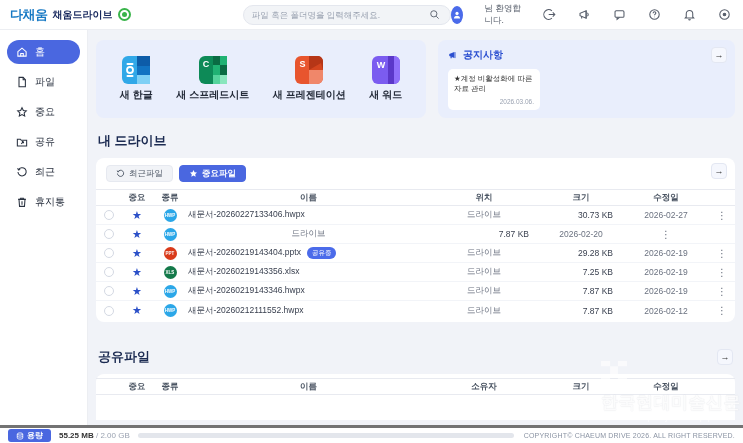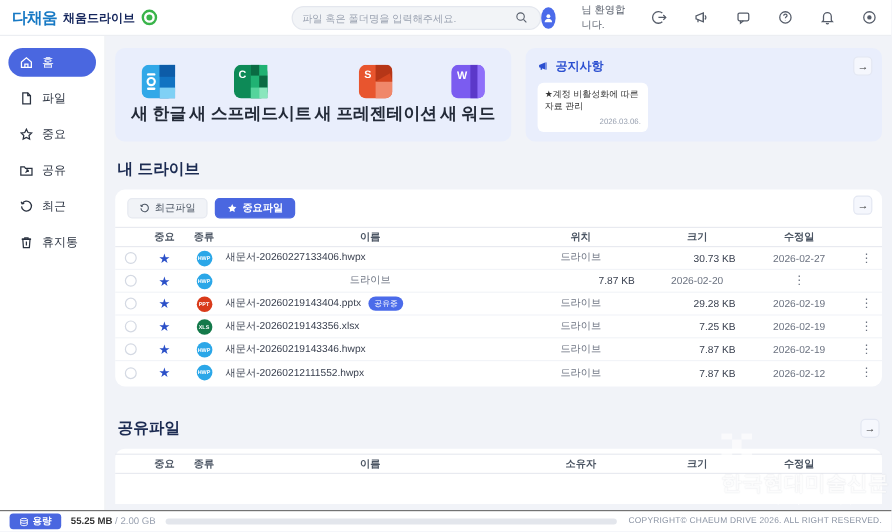--- a/index.html
+++ b/index.html
@@ -40,21 +40,21 @@
   .nav-item svg { stroke:#2a3240; fill:none; stroke-width:1.4; }
   .nav-item.active { background:var(--blue); color:#fff; }
   .nav-item.active svg { stroke:#fff; }
 
   
   .main { position:absolute; top:30px; left:88px; right:0; bottom:18px; overflow:hidden; padding:10px 8px 0 8px; }
   .toprow { display:flex; gap:12px; }
   .card-blue { background:var(--card-blue); border-radius:8px; }
   .quick { width:330px; height:78px; display:flex; align-items:center; justify-content:space-around; padding:0 12px;}
   .qitem { display:flex; flex-direction:column; align-items:center; gap:4px; cursor:pointer; }
-  .qlabel { font-size:14px; font-weight:bold; color:#232a38; }
+  .qlabel { font-size:10px; font-weight:bold; color:#232a38; }
   .notice { flex:1; height:78px; padding:8px 10px; position:relative; }
   .notice-head { display:flex; align-items:center; gap:5px; font-size:10px; font-weight:bold; color:#2b4fd0; }
   .notice-head svg{ fill:#2b4fd0; }
   .arrow-btn { position:absolute; top:7px; right:8px; width:16px; height:16px; border-radius:4px;
     background:#f5f7fd; color:#333; font-size:9px; display:flex; align-items:center; justify-content:center;
     cursor:pointer; border:1px solid #e3e7f2; }
   .notice-card { margin-top:7px; width:92px; background:#fff; border-radius:5px; padding:5px 6px; }
   .notice-text { font-size:7.5px; color:#333; line-height:1.35; }
   .notice-date { font-size:6.5px; color:#9aa2b1; text-align:right; margin-top:4px; }
 
@@ -83,21 +83,21 @@
   .badge { margin-left:6px; background:var(--blue-bright); color:#fff; font-size:6.5px;
     padding:1.5px 5px; border-radius:7px; }
   .kebab { color:#6b7280; font-size:10px; cursor:pointer; }
   .loc,.date { color:#6b7280; }
 
   .shared-head { display:flex; align-items:center; justify-content:space-between; margin:26px 2px 8px 2px; }
   .shared-card { background:#fff; border-radius:8px 8px 0 0; padding-top:4px; height:46px; }
 
   
   .footer { position:absolute; left:0; right:0; bottom:0; height:18px; background:#fff;
-    border-top:1px solid #737373; display:flex; align-items:center; padding:0 8px; z-index:6; }
+    border-top:3px solid #737373; display:flex; align-items:center; padding:0 8px; z-index:6; }
   .cap-btn { display:flex; align-items:center; gap:3px; background:var(--blue); color:#fff;
     font-size:8px; font-weight:bold; height:13px; padding:0 8px; border-radius:3px; cursor:pointer; }
   .cap-text { margin-left:8px; font-size:8px; color:#333; font-weight:bold; }
   .cap-text .total { color:#9aa2b1; font-weight:normal; }
   .pbar { margin-left:8px; flex:1; height:5px; background:#e3e6ec; border-radius:3px; overflow:hidden; }
   .pfill { height:100%; background:var(--blue-bright); border-radius:3px; }
   .copyright { margin-left:10px; font-size:7px; color:#8a93a3; letter-spacing:0.2px; white-space:nowrap; }
 
   
   .watermark { position:absolute; right:2px; bottom:22px; z-index:9; pointer-events:none;

